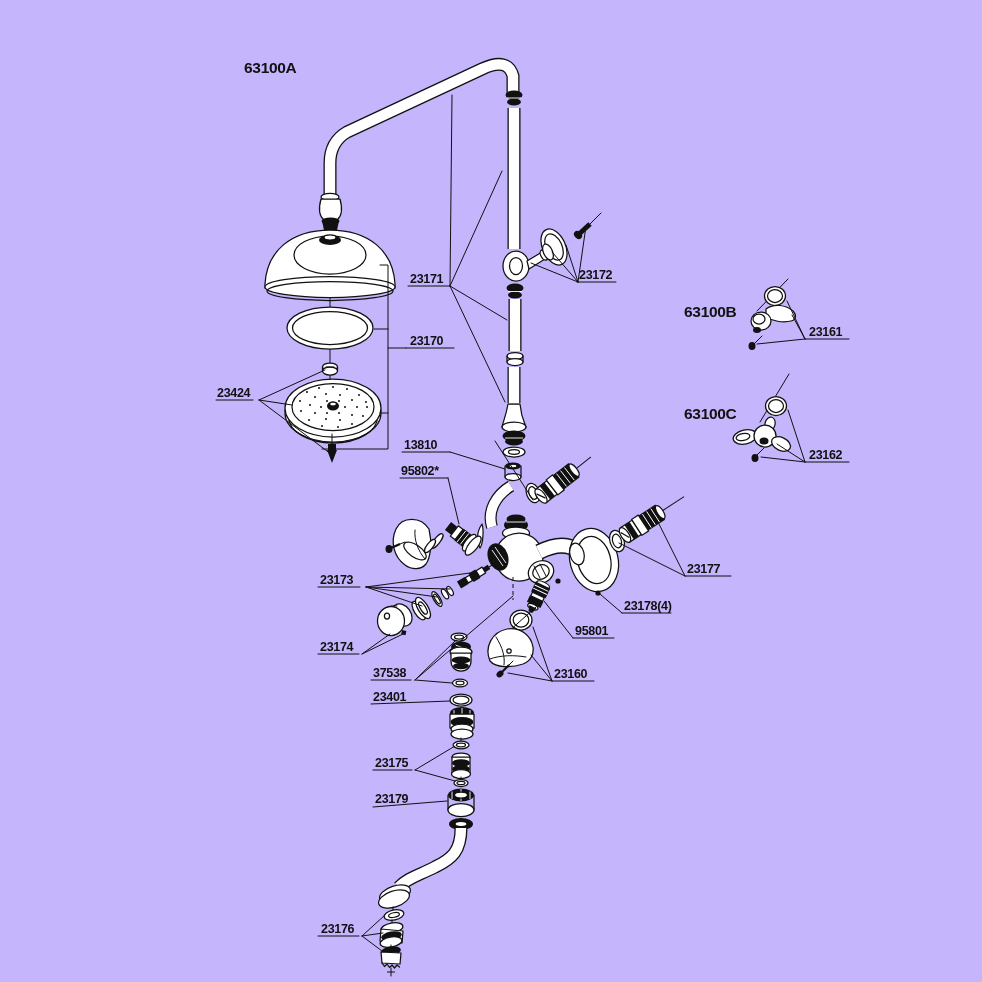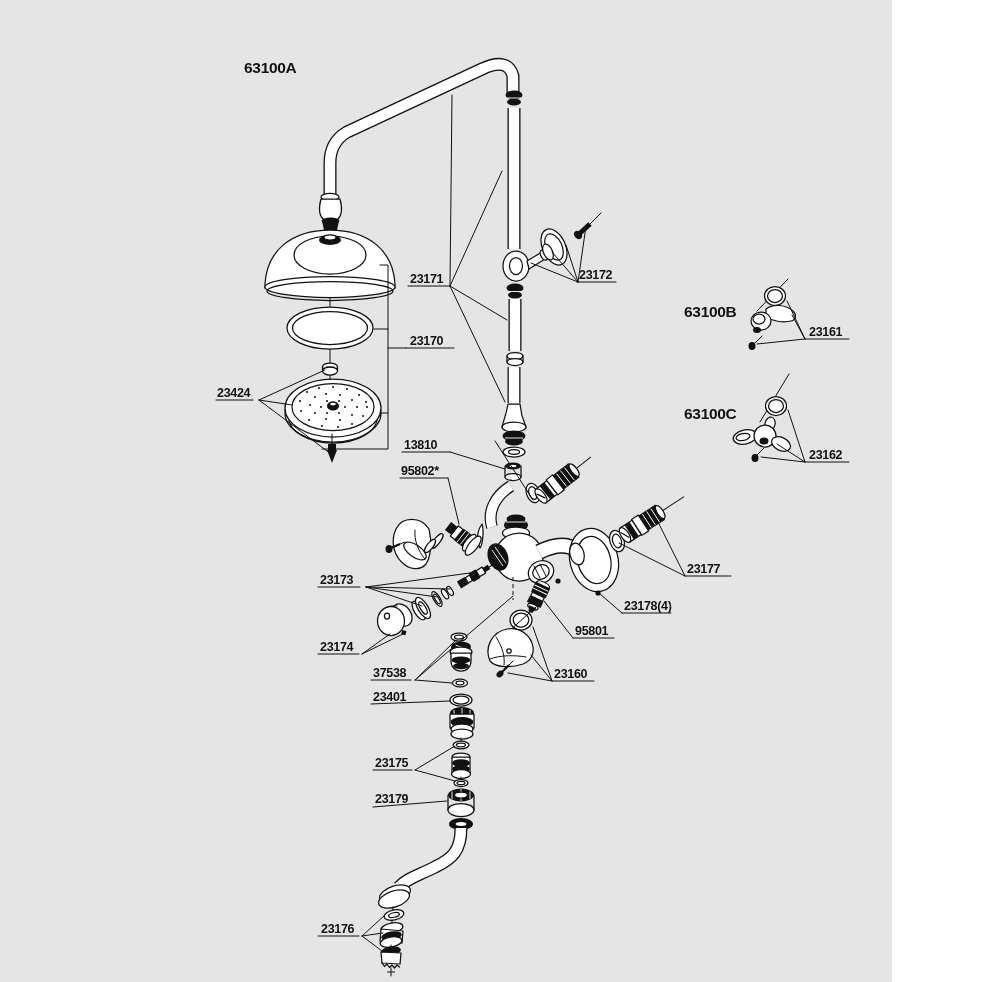--- a/index.html
+++ b/index.html
@@ -1,16 +1,16 @@
 <!DOCTYPE html>
 <html><head>
 <meta charset="utf-8">
 <style>
   html,body{margin:0;padding:0;background:#fff;}
-  .canvas{width:892px;height:982px;background:#e5e5e5;position:relative;overflow:hidden;}
+  .canvas{width:982px;height:982px;background:#c4b5fd;position:relative;overflow:hidden;}
   svg{display:block;}
   .ln{stroke:#111;stroke-width:1.25;fill:none;stroke-linecap:round;stroke-linejoin:round;}
   .fw{fill:#fff;}
   .fd{fill:#111;stroke:none;}
   .thin{stroke:#111;stroke-width:1;fill:none;stroke-linecap:round;}
   .pipe{stroke:#111;fill:none;}
   .core{stroke:#fff;fill:none;}
   .wt{stroke:#fff;stroke-width:0.9;fill:none;}
   .lbl{font:bold 12.5px "Liberation Sans",sans-serif;fill:#111;letter-spacing:-0.3px;}
   .lblBig{font:bold 15.5px "Liberation Sans",sans-serif;fill:#111;letter-spacing:-0.3px;}

